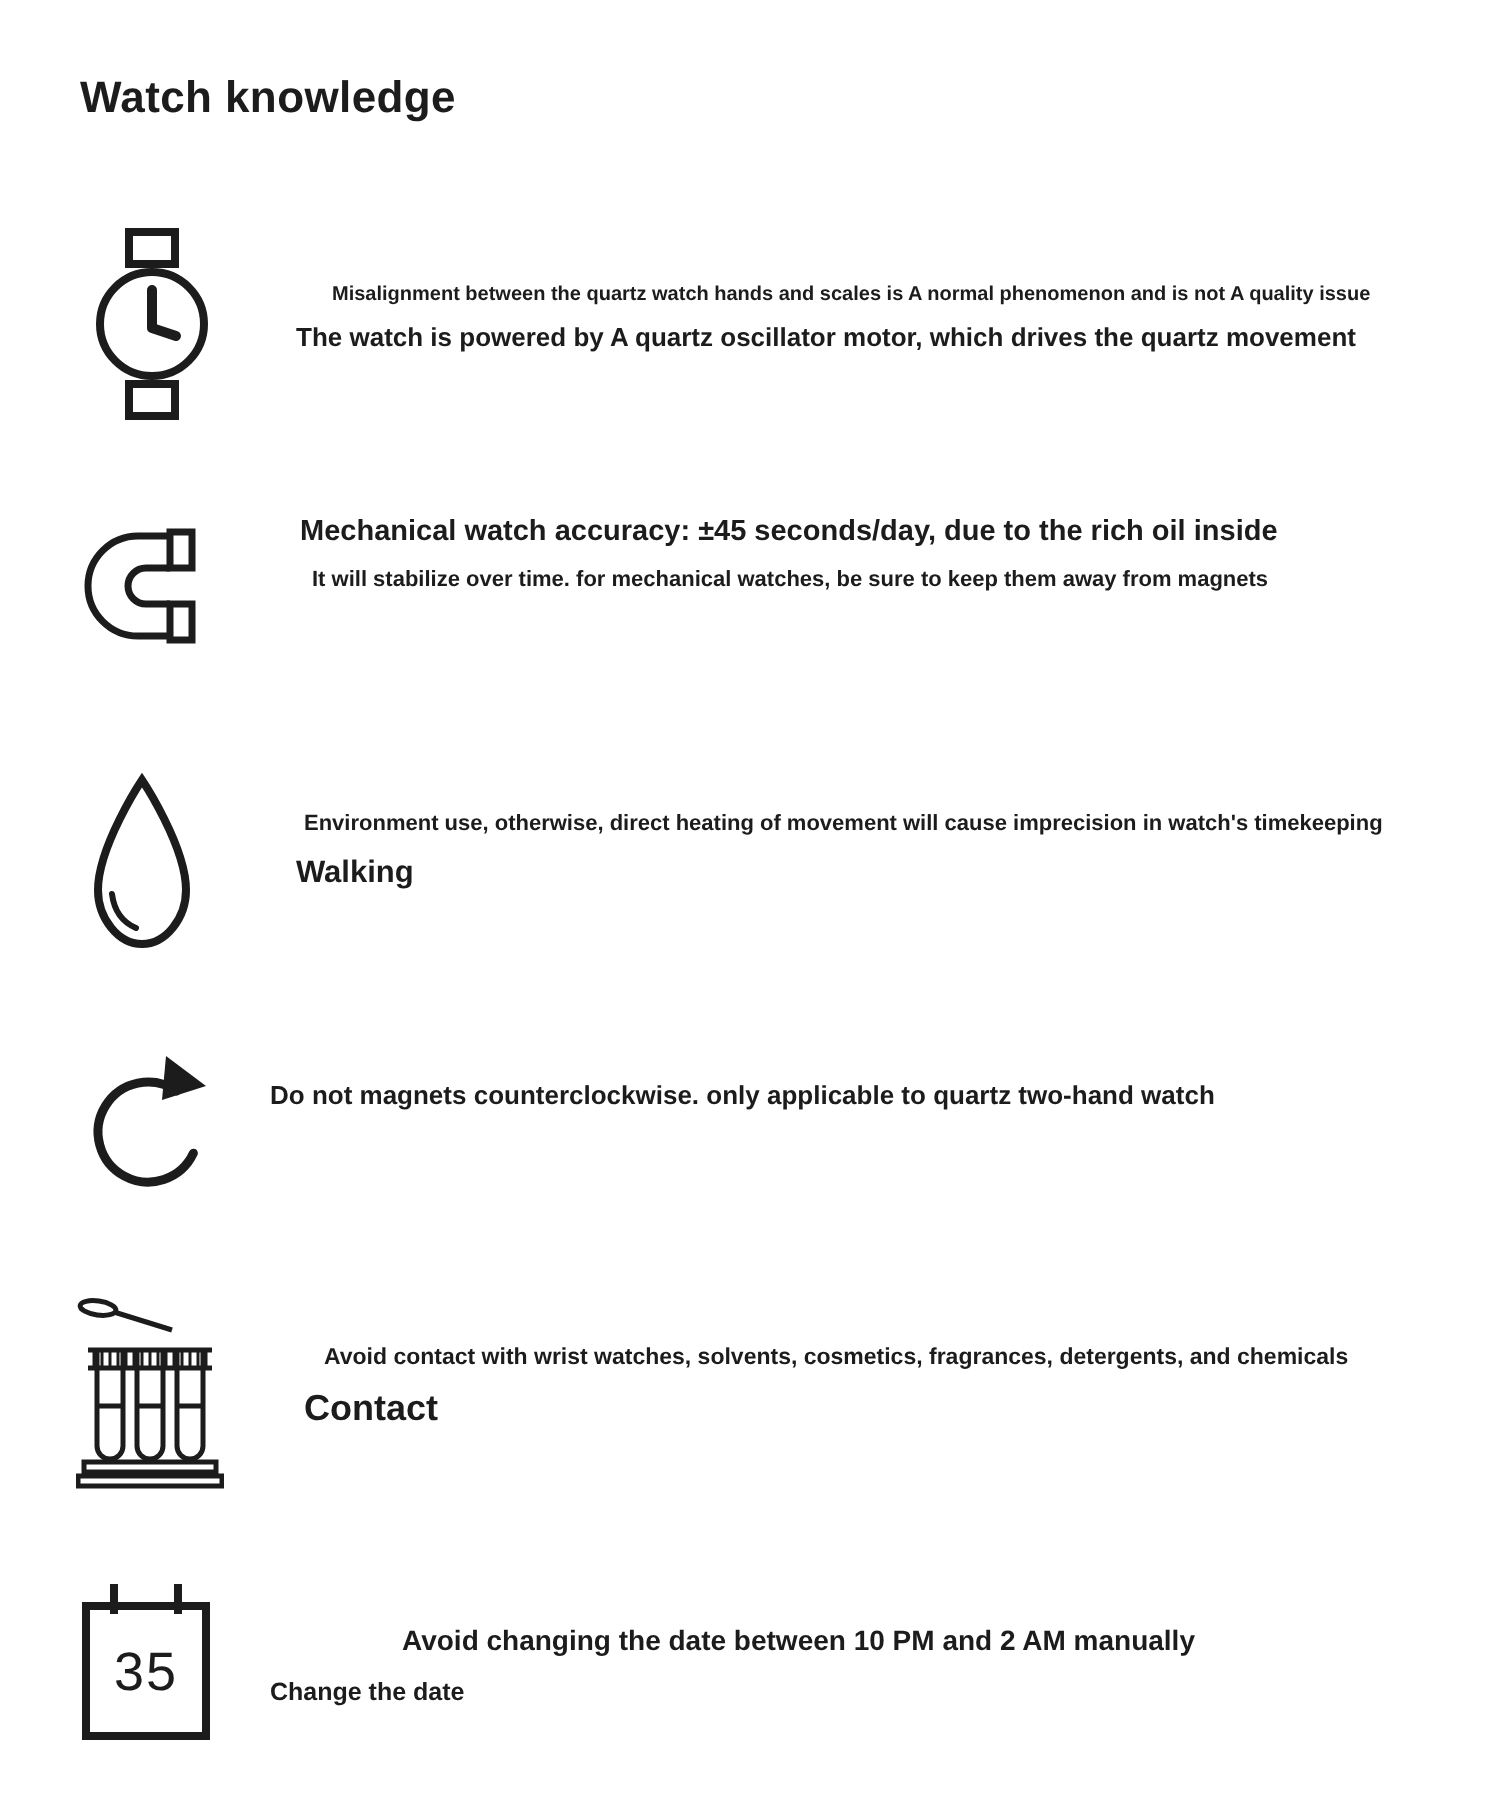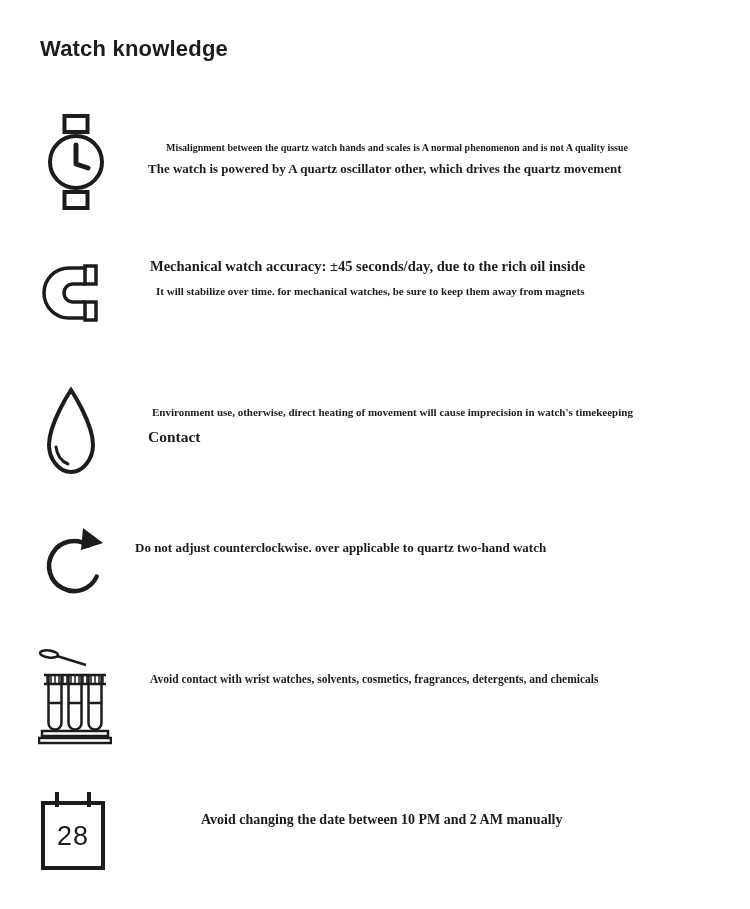--- a/index.html
+++ b/index.html
@@ -4,42 +4,42 @@
 <style>
   * { margin:0; padding:0; box-sizing:border-box; }
   html, body { background:#ffffff; }
   body { font-family:"Liberation Sans", sans-serif; color:#1c1c1c; }
   .page { position:relative; width:750px; height:909px; margin:0 auto; background:#ffffff; overflow:hidden;border-radius:13px; }
   .title { position:absolute; left:40px; top:36px; font-size:22px; font-weight:bold; letter-spacing:.2px; }
   .row { position:absolute; left:0; width:750px; }
   .icon { position:absolute; }
   .icon svg { display:block; }
   .text { position:absolute; }
-  .text p { white-space:nowrap; font-weight:bold;font-family:Liberation Serif, serif; }
+  .text p { white-space:nowrap; font-weight:bold; }
   .cal-day { position:absolute; left:0; right:0; top:31px; text-align:center; font-size:27px; font-weight:400; letter-spacing:1px; }
 </style>
 </head>
 <body>
 
 <div class="page">
 
   <h1 class="title">Watch knowledge</h1>
 
   <section class="row" style="top:113px">
     <div class="icon" style="left:45px; top:0">
       <svg width="62" height="98" viewBox="0 0 62 98" fill="none" stroke="#1c1c1c">
         <rect x="19.5" y="3" width="23" height="16" stroke-width="4"></rect>
         <rect x="19.5" y="79" width="23" height="16" stroke-width="4"></rect>
         <circle cx="31" cy="49" r="26" stroke-width="4"></circle>
         <path d="M31 32 V51 L43 55" stroke-width="5" stroke-linecap="round" stroke-linejoin="round"></path>
       </svg>
     </div>
     <div class="text" style="left:148px; top:29px">
       <p style="font-size:10px; margin:0 0 8px 18px">Misalignment between the quartz watch hands and scales is A normal phenomenon and is not A quality issue</p>
-      <p style="font-size:13px">The watch is powered by A quartz oscillator other, which drives the quartz movement</p>
+      <p style="font-size:13px">The watch is powered by A quartz oscillator motor, which drives the quartz movement</p>
     </div>
   </section>
 
   <section class="row" style="top:258px">
     <div class="icon" style="left:42px; top:4px">
       <svg width="58" height="62" viewBox="0 0 58 62" fill="none" stroke="#1c1c1c" stroke-width="3.5">
         <path d="M43 6 H27 A25 25 0 0 0 27 56 H43"></path>
         <path d="M43 22 H31 A9 9 0 0 0 31 40 H43"></path>
         <rect x="43" y="4" width="11" height="18"></rect>
         <rect x="43" y="40" width="11" height="18"></rect>
@@ -53,64 +53,66 @@
 
   <section class="row" style="top:383px">
     <div class="icon" style="left:40px; top:2px">
       <svg width="62" height="92" viewBox="0 0 62 92" fill="none" stroke="#1c1c1c">
         <path d="M31 5 C31 5 9 38 9 60 C9 74 19 87 31 87 C43 87 53 74 53 60 C53 38 31 5 31 5 Z" stroke-width="4"></path>
         <path d="M16 62 C17 70 21 76 28 79" stroke-width="3" stroke-linecap="round"></path>
       </svg>
     </div>
     <div class="text" style="left:140px; top:12px">
       <p style="font-size:11px; margin:11px 0 0 12px">Environment use, otherwise, direct heating of movement will cause imprecision in watch's timekeeping</p>
-      <p style="font-size:15.5px; margin:10px 0 0 8px">Contact</p>
+      <p style="font-size:15.5px; margin:10px 0 0 8px">Walking</p>
     </div>
   </section>
 
   <section class="row" style="top:522px">
     <div class="icon" style="left:44px; top:2px">
       <svg width="64" height="74" viewBox="0 0 64 74" fill="none">
         <path d="M44.3 21.5 A25 25 0 1 0 52.7 52.6" stroke="#1c1c1c" stroke-width="4.5" stroke-linecap="round"></path>
         <path d="M39 4 L59 19 L37 26 Z" fill="#1c1c1c"></path>
       </svg>
     </div>
     <div class="text" style="left:135px; top:8px">
-      <p style="font-size:13px; margin:10px 0 0 0">Do not adjust counterclockwise. over applicable to quartz two-hand watch</p>
+      <p style="font-size:13px; margin:10px 0 0 0">Do not magnets counterclockwise. only applicable to quartz two-hand watch</p>
     </div>
   </section>
 
   <section class="row" style="top:645px">
     <div class="icon" style="left:38px; top:0">
       <svg width="74" height="100" viewBox="0 0 74 100" fill="none" stroke="#1c1c1c" stroke-width="2.5">
         <ellipse cx="11" cy="9" rx="9" ry="3.5" transform="rotate(8 11 9)"></ellipse>
         <line x1="19" y1="11" x2="48" y2="20"></line>
         <line x1="6" y1="30" x2="68" y2="30"></line>
         <line x1="6" y1="39" x2="68" y2="39"></line>
         <path stroke-width="1.5" d="M9 30V39M13 30V39M17 30V39M21 30V39M25 30V39M29 30V39M33 30V39M37 30V39M41 30V39M45 30V39M49 30V39M53 30V39M57 30V39M61 30V39M65 30V39"></path>
         <path d="M10.5 30 V78 a6.5 6.5 0 0 0 13 0 V30"></path>
         <path d="M30.5 30 V78 a6.5 6.5 0 0 0 13 0 V30"></path>
         <path d="M50.5 30 V78 a6.5 6.5 0 0 0 13 0 V30"></path>
         <path d="M10.5 58 H23.5 M30.5 58 H43.5 M50.5 58 H63.5"></path>
         <rect x="4" y="86" width="66" height="5"></rect>
         <rect x="1" y="93" width="72" height="5"></rect>
       </svg>
     </div>
-    <div class="text" style="left:140px; top:28px">
+    <div class="text" style="left:152px; top:28px">
       <p style="font-size:11.5px; margin:0 0 0 10px">Avoid contact with wrist watches, solvents, cosmetics, fragrances, detergents, and chemicals</p>
+      <p style="font-size:18px; margin:9px 0 0 0">Contact</p>
     </div>
   </section>
 
   <section class="row" style="top:788px">
     <div class="icon" style="left:40px; top:2px">
       <svg width="66" height="82" viewBox="0 0 66 82" fill="none" stroke="#1c1c1c">
         <rect x="3" y="13" width="60" height="65" stroke-width="4"></rect>
         <line x1="17" y1="2" x2="17" y2="17" stroke-width="4"></line>
         <line x1="49" y1="2" x2="49" y2="17" stroke-width="4"></line>
       </svg>
-      <span class="cal-day">28</span>
+      <span class="cal-day">35</span>
     </div>
     <div class="text" style="left:135px; top:24px">
       <p style="font-size:14px; margin:0 0 0 66px">Avoid changing the date between 10 PM and 2 AM manually</p>
+      <p style="font-size:12.5px; margin:11px 0 0 0">Change the date</p>
     </div>
   </section>
 
 </div>
 
 </body></html>

